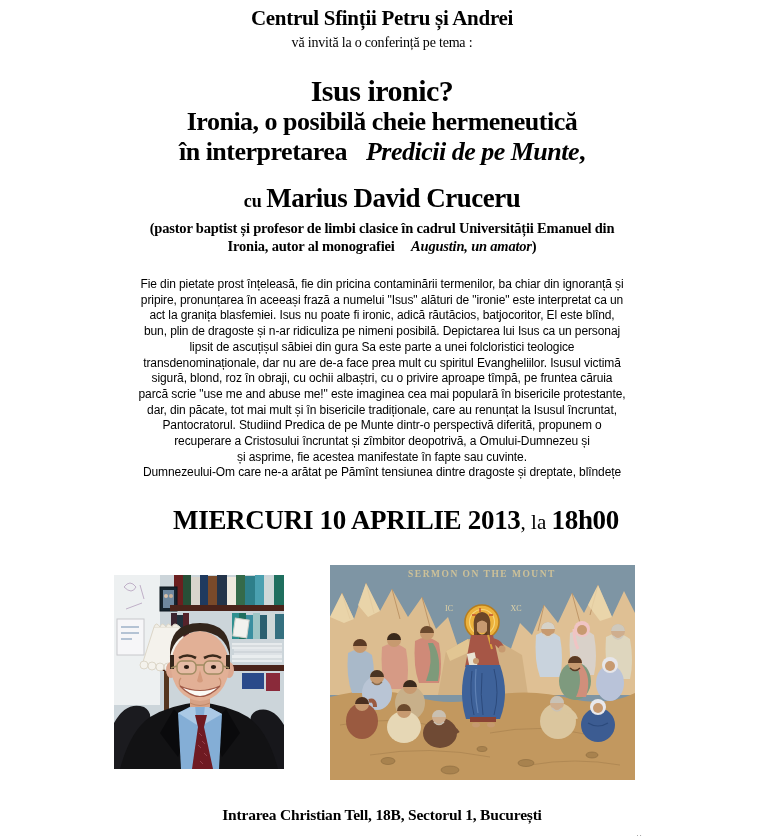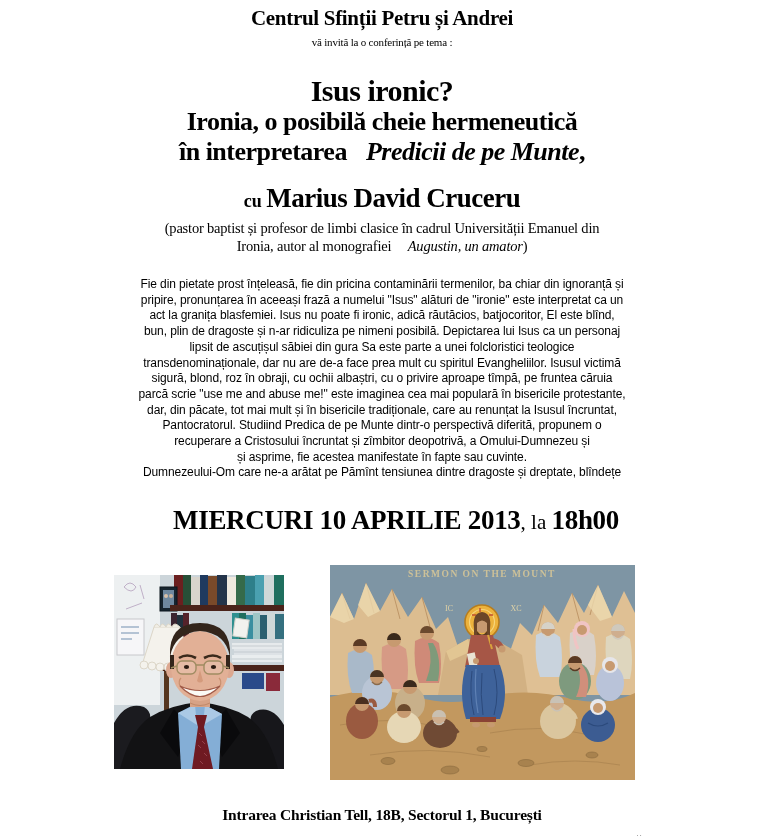--- a/index.html
+++ b/index.html
@@ -1,28 +1,28 @@
 <!DOCTYPE html>
 <html><head>
 <meta charset="utf-8">
 <style>
   html,body{margin:0;padding:0;background:#fff;}
   body{width:764px;height:836px;overflow:hidden;}
   .page{width:764px;height:722px;background:#fff;color:#000;text-align:center;
         font-family:"Liberation Serif",serif;}
   .org{padding-top:7px;font-size:21px;font-weight:bold;line-height:23px;letter-spacing:-0.3px;}
-  .invite{margin-top:3px;font-size:11px;line-height:19px;letter-spacing:-0.2px;}
+  .invite{margin-top:3px;font-size:14px;line-height:19px;letter-spacing:-0.2px;}
   .t1{margin-top:22px;font-size:30px;font-weight:bold;line-height:33px;letter-spacing:-0.5px;}
   .t2{font-size:26px;font-weight:bold;line-height:30px;letter-spacing:-0.5px;white-space:nowrap;}
   .it{font-style:italic;margin-left:13px;}
   .pre{white-space:pre;}
   .speaker{margin-top:16px;line-height:31px;white-space:nowrap;text-align:center;}
   .sp-pre{font-size:18px;font-weight:bold;white-space:pre;}
   .sp-name{font-size:27px;font-weight:bold;letter-spacing:-0.5px;}
-  .bio{margin-top:2px;font-size:14.5px;font-weight:normal;line-height:18px;letter-spacing:-0.2px;}
+  .bio{margin-top:2px;font-size:14.5px;font-weight:bold;line-height:18px;letter-spacing:-0.2px;}
   .bio div{white-space:nowrap;}
   .desc{margin-top:22px;font-family:"Liberation Sans",sans-serif;font-size:12px;
         line-height:15.7px;letter-spacing:-0.1px;}
   .desc div{white-space:nowrap;}
   .date{margin-top:23px;line-height:32px;white-space:nowrap;padding-left:28px;}
   .d-b{font-size:27px;font-weight:bold;letter-spacing:-0.3px;}
   .d-r{font-size:21px;white-space:pre;}
   .images{margin-top:25px;display:flex;justify-content:center;align-items:flex-start;
           gap:46px;padding-right:16px;}
   .photo{margin-top:10px;display:block;}

